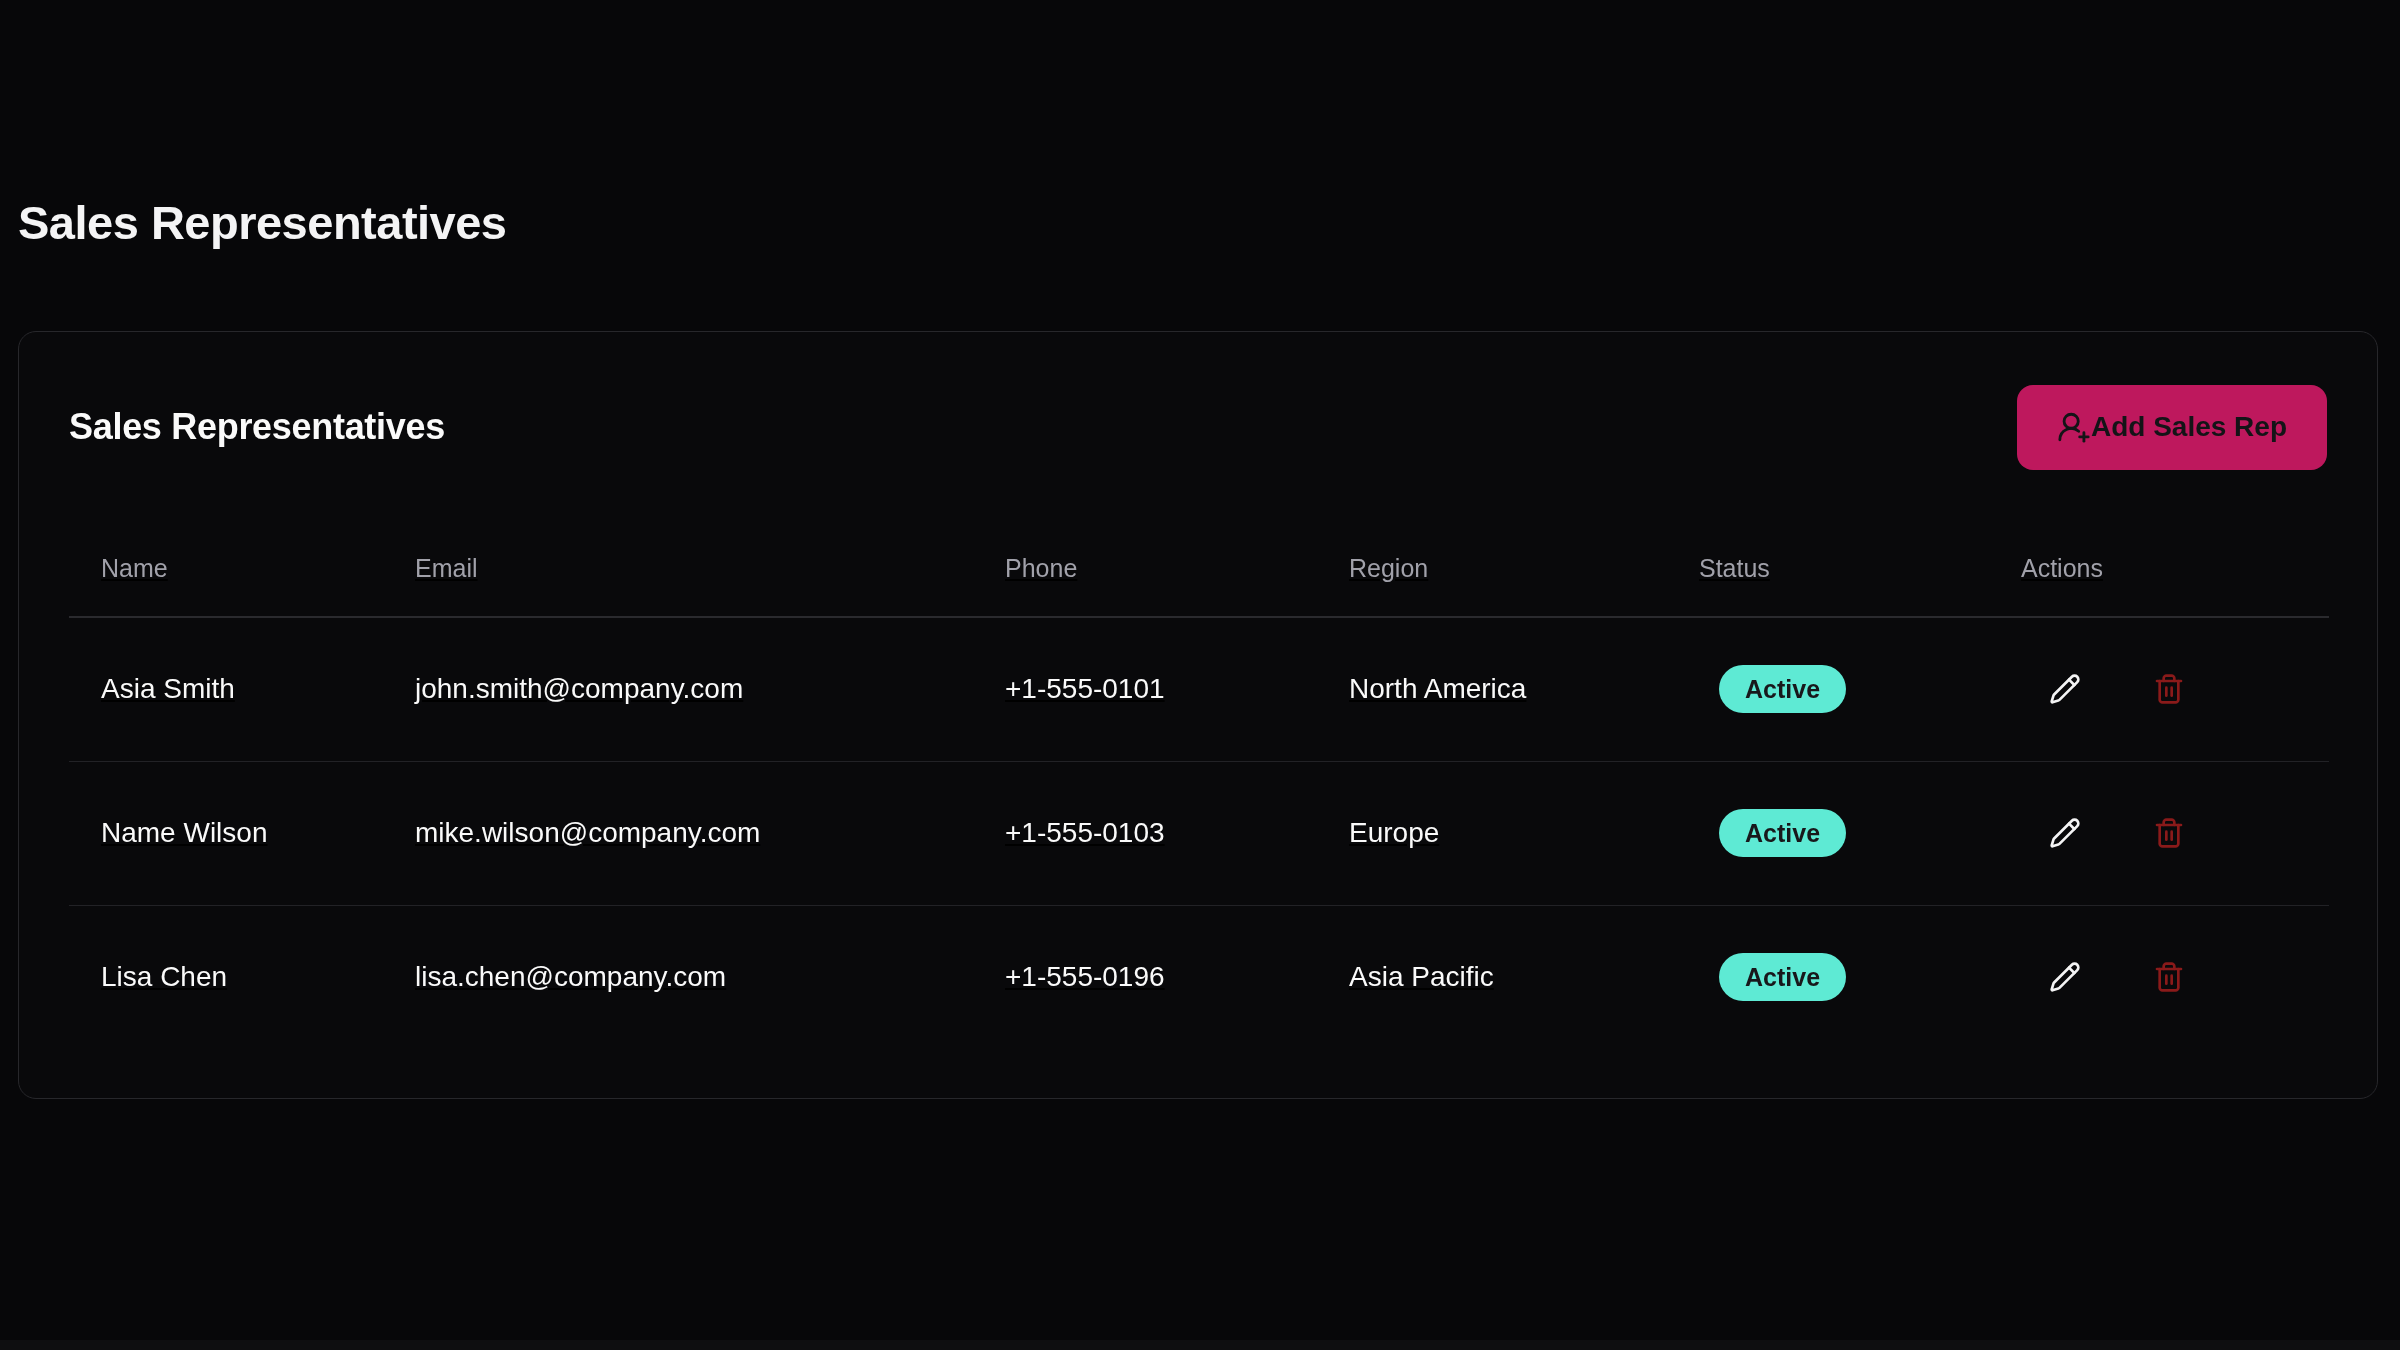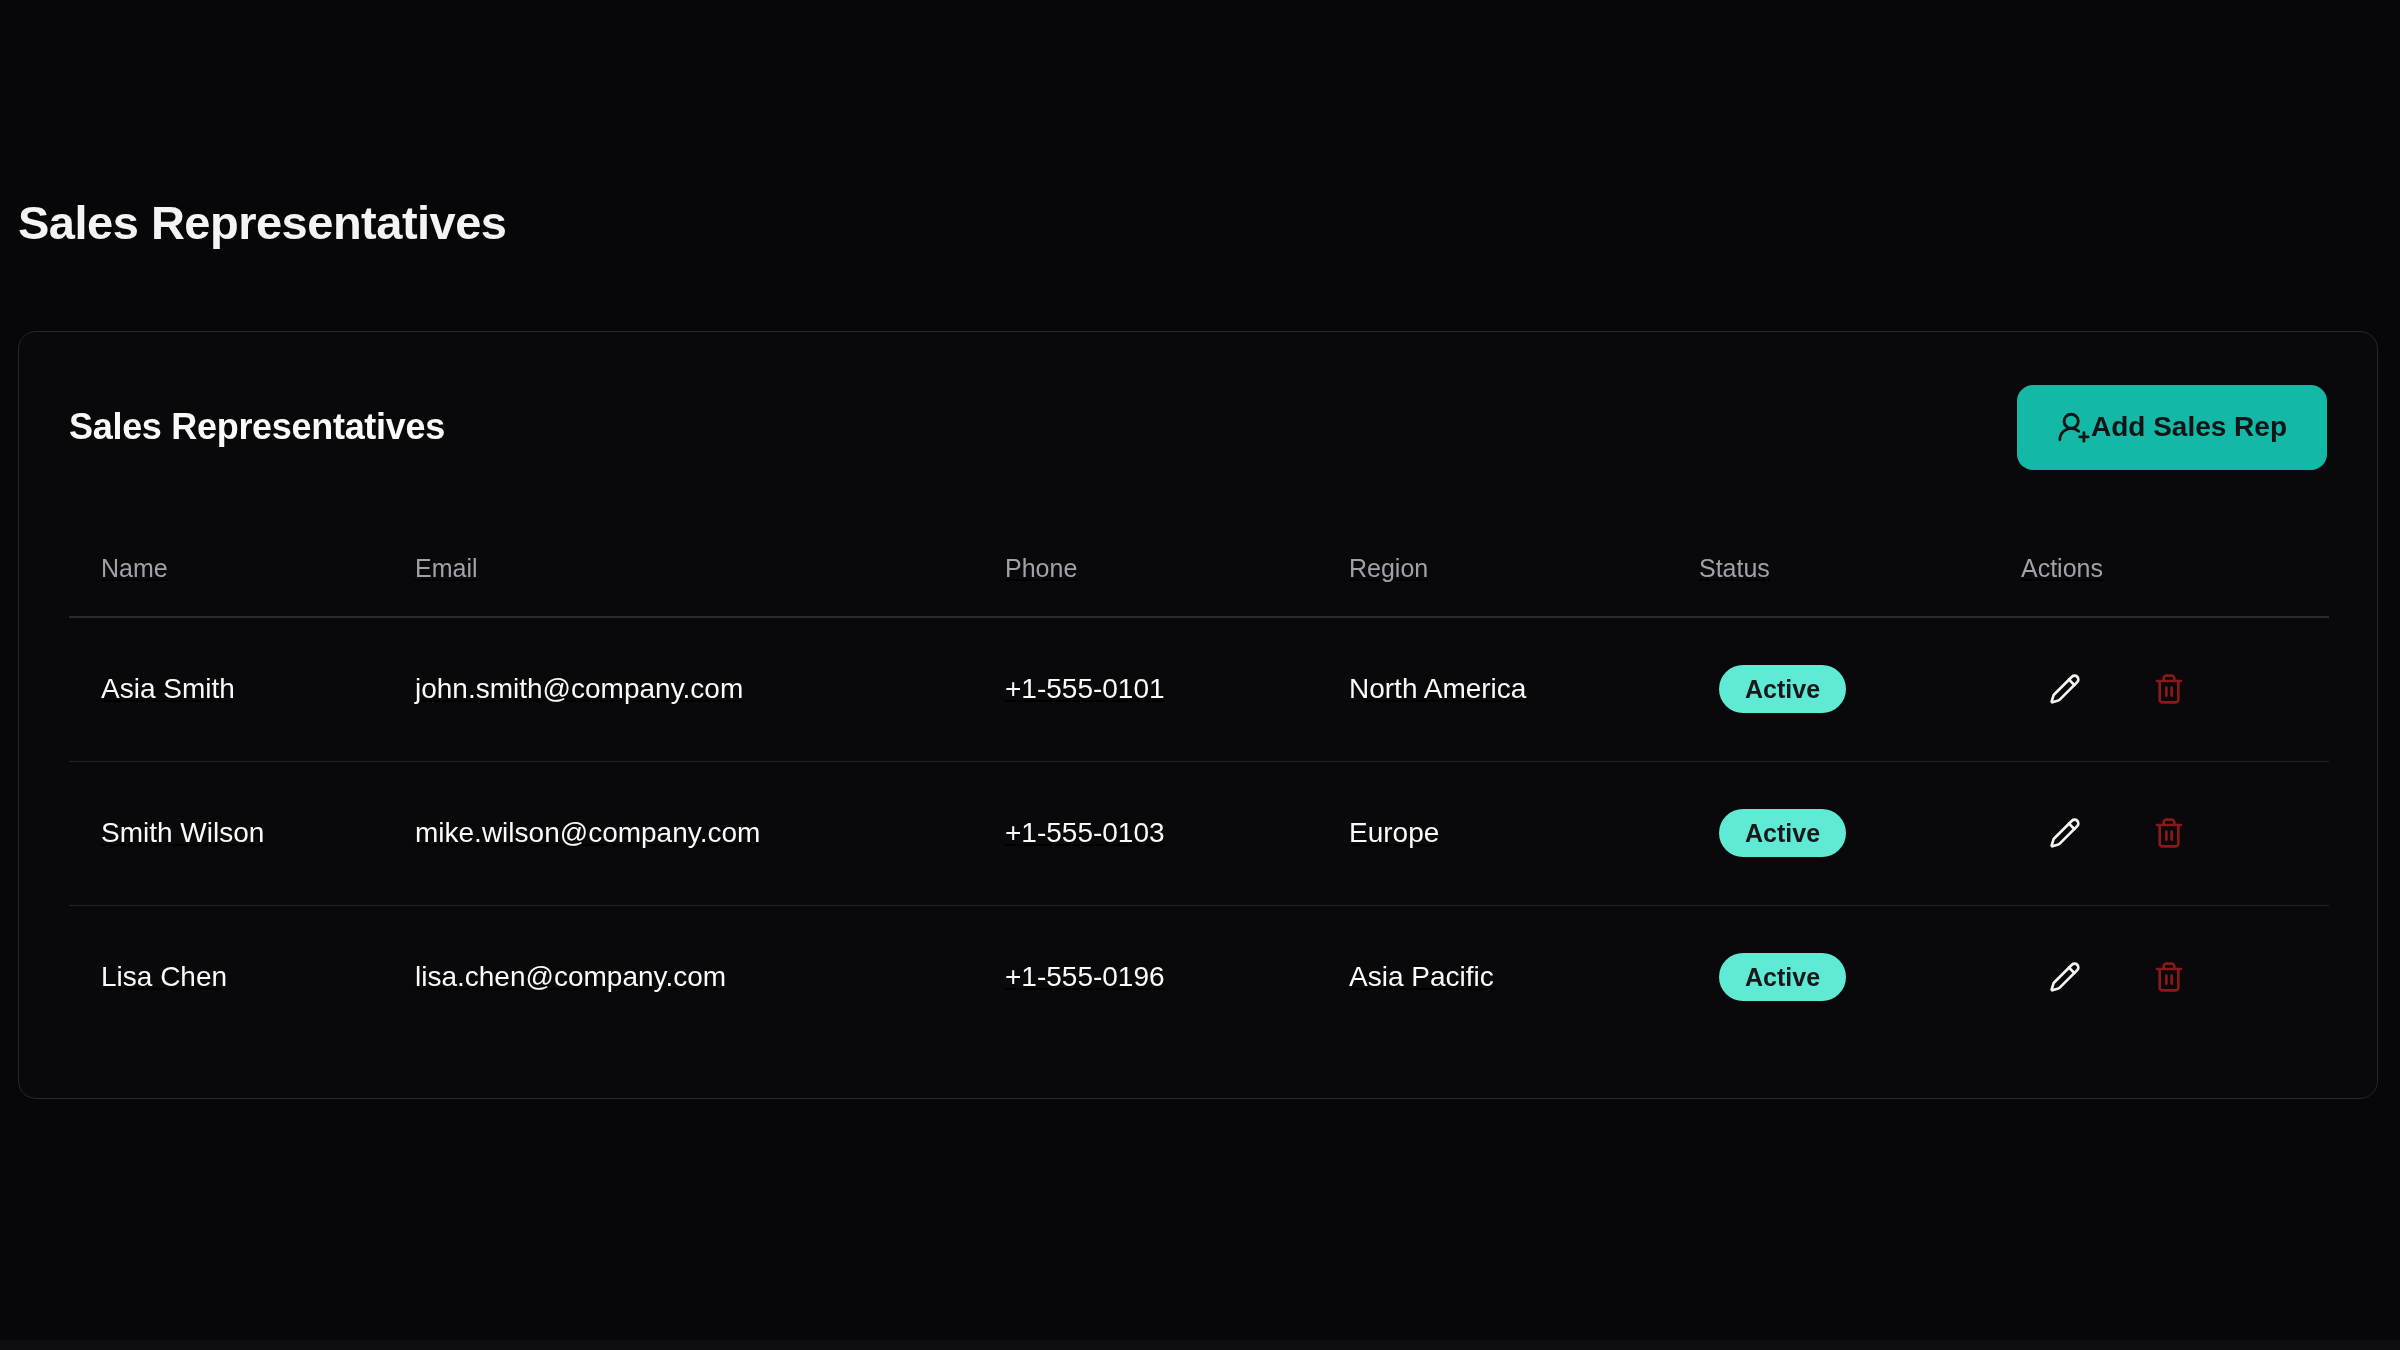--- a/index.html
+++ b/index.html
@@ -43,21 +43,21 @@
   }
   .card-title {
     font-size: 36px;
     font-weight: 700;
     color: #fafafa;
     letter-spacing: -0.3px;
   }
   .add-btn {
     height: 85px;
     padding: 0 40px;
-    background: #14b8a6;
+    background: #be185d;
     color: #141417;
     border: none;
     border-radius: 16px;
     font-family: "Liberation Sans", sans-serif;
     font-size: 28px;
     font-weight: 600;
     display: inline-flex;
     align-items: center;
     cursor: pointer;
   }
@@ -193,21 +193,21 @@
                       <path d="M8 6V4c0-1 1-2 2-2h4c1 0 2 1 2 2v2"></path>
                       <line x1="10" x2="10" y1="11" y2="17"></line>
                       <line x1="14" x2="14" y1="11" y2="17"></line>
                   </svg>
                 </span>
               </button>
             </div>
           </td>
         </tr>
         <tr>
-          <td class="cell-name">Smith Wilson</td>
+          <td class="cell-name">Name Wilson</td>
           <td>mike.wilson@company.com</td>
           <td>+1-555-0103</td>
           <td>Europe</td>
           <td><span class="badge">Active</span></td>
           <td>
             <div class="actions">
               <button class="icon-btn edit">
                 <span>
                   <svg width="32" height="32" viewBox="0 0 24 24" fill="none" stroke="currentColor" stroke-width="2" stroke-linecap="round" stroke-linejoin="round">
                     <path d="M21.174 6.812a1 1 0 0 0-3.986-3.987L3.842 16.174a2 2 0 0 0-.5.83l-1.321 4.352a.5.5 0 0 0 .623.622l4.353-1.32a2 2 0 0 0 .83-.497z"></path>

